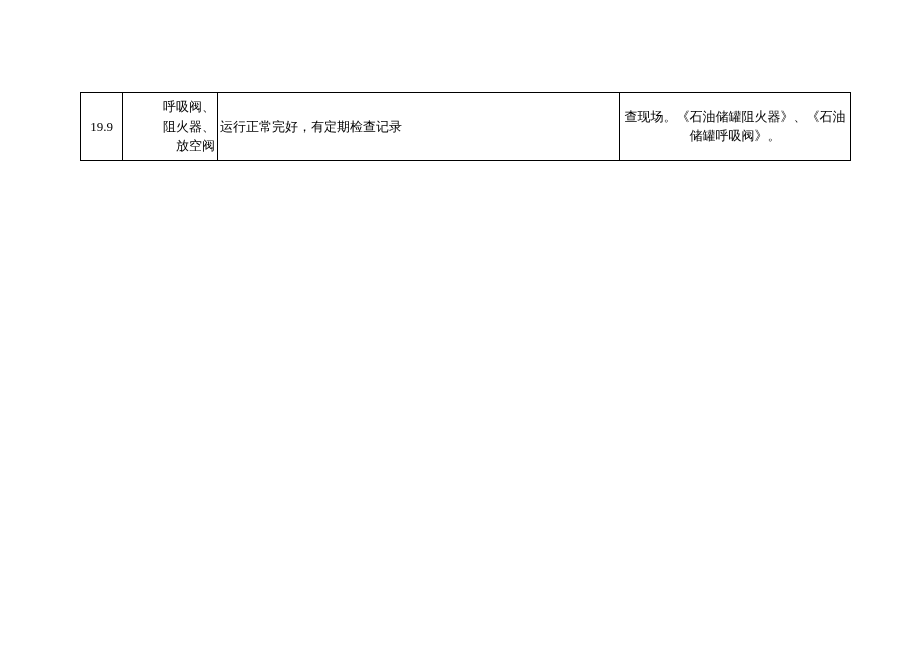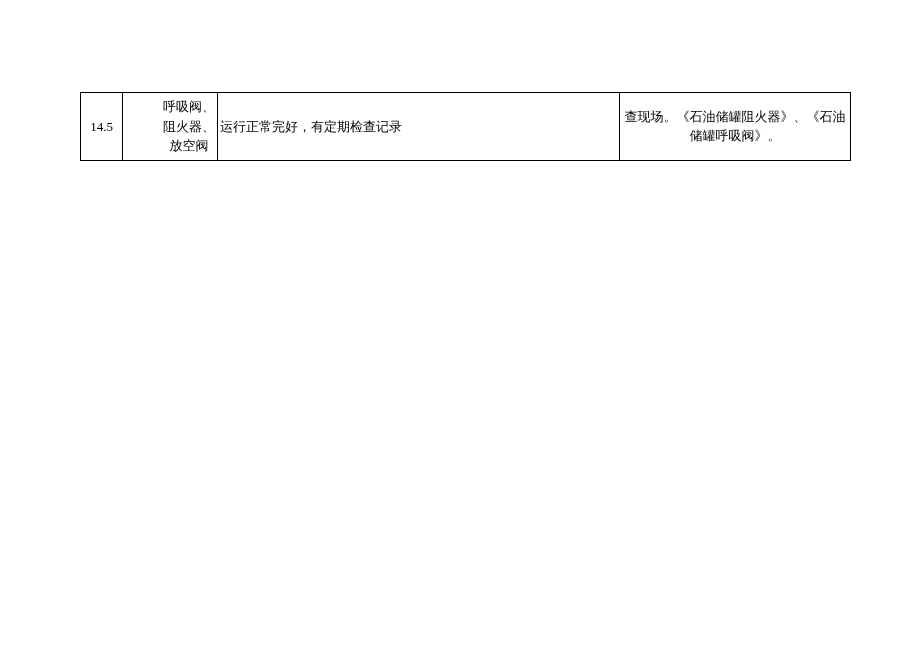--- a/index.html
+++ b/index.html
@@ -33,39 +33,39 @@
       vertical-align: middle;
       line-height: 1.5;
       font-size: 13px;
     }
     .col-num {
       width: 42px;
       text-align: center;
     }
     .col-item {
       width: 95px;
-      text-align: center;
+      text-align: right;
       padding-left: 40px;
     }
     .col-desc {
       width: 402px;
       text-align: left;
     }
     .col-ref {
       width: 231px;
       text-align: center;
     }
   </style>
 </head>
 <body>
 
 <div class="table-container">
   <table>
     <tbody>
       <tr>
-        <td class="col-num">14.5</td>
+        <td class="col-num">19.9</td>
         <td class="col-item">呼吸阀、阻火器、放空阀</td>
         <td class="col-desc">运行正常完好，有定期检查记录</td>
         <td class="col-ref">查现场。《石油储罐阻火器》、《石油储罐呼吸阀》。</td>
       </tr>
     </tbody>
   </table>
 </div>
 
 </body></html>

